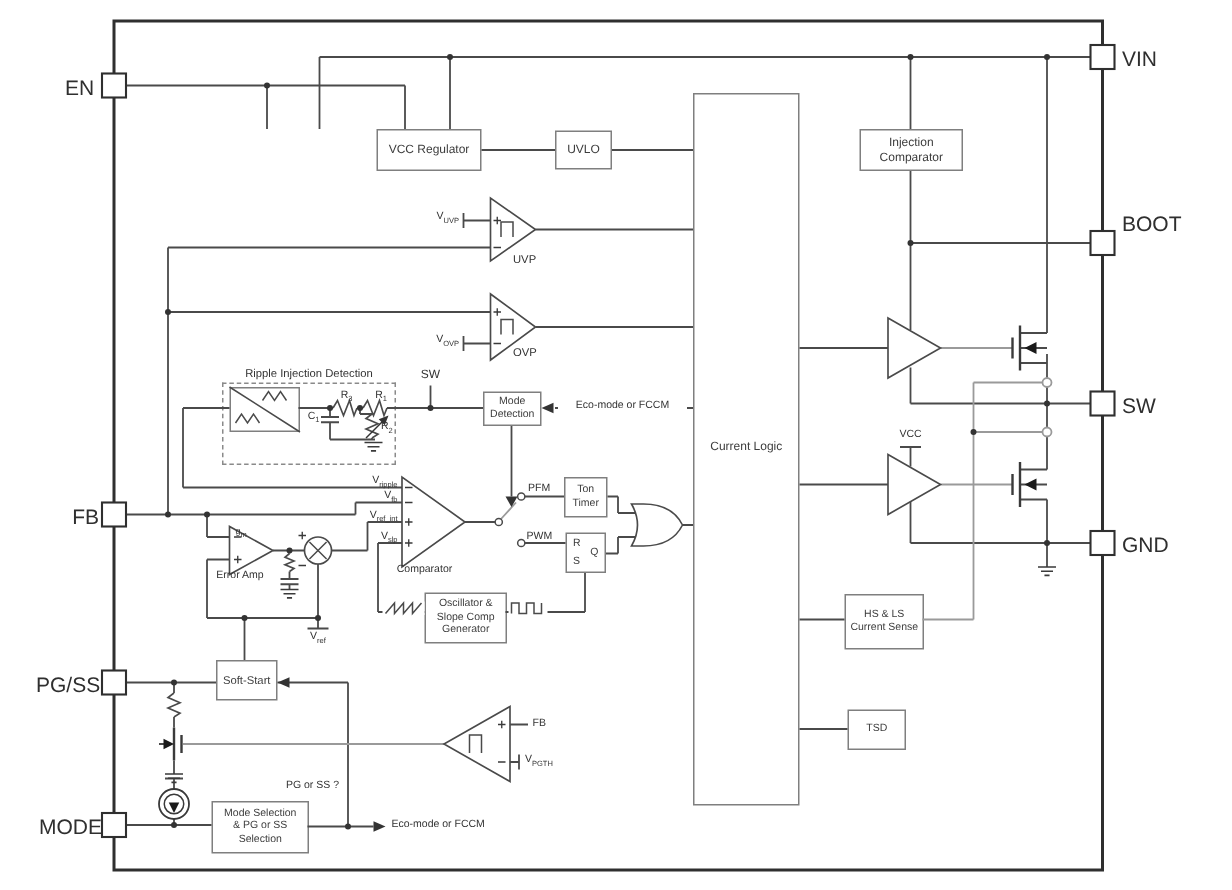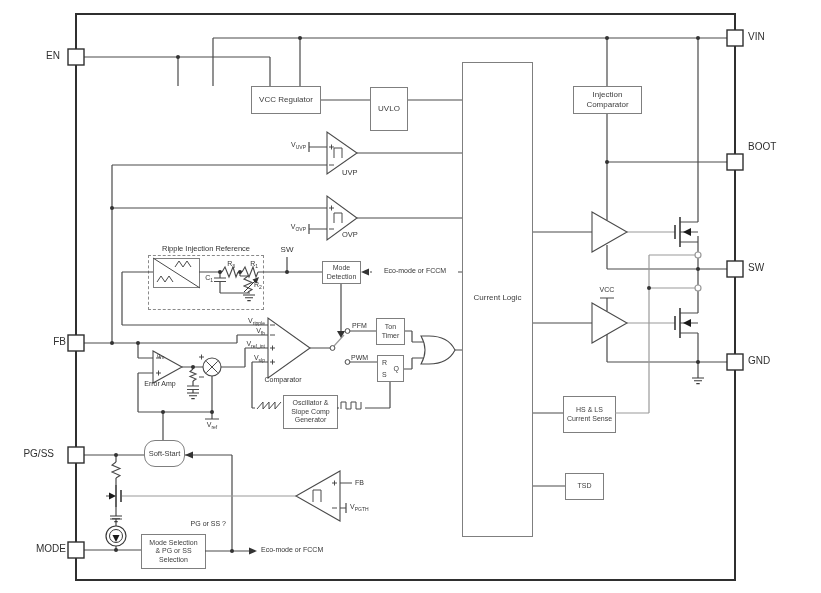--- a/index.html
+++ b/index.html
@@ -4,37 +4,37 @@
 <style>
   html,body{margin:0;padding:0;background:#fff;}
   #canvas{position:relative;width:821px;height:593px;background:#fff;overflow:hidden;
           font-family:"Liberation Sans",sans-serif;}
   #wiresvg{position:absolute;left:0;top:0;z-index:5;pointer-events:none;}
   .blk{position:absolute;border:1px solid #7f7f7f;background:#fff;display:flex;
        flex-direction:column;align-items:center;justify-content:center;text-align:center;
        font-size:8px;line-height:1.25;color:#3d3d3d;z-index:2;box-sizing:border-box;}
   .blk.small{font-size:7px;line-height:1.2;}
   .dashed{position:absolute;border:1px dashed #8a8a8a;background:transparent;z-index:1;box-sizing:border-box;}
-  .pinlbl{position:absolute;font-size:10px;color:#2f2f2f;z-index:3;}
+  .pinlbl{position:absolute;font-size:14px;color:#2f2f2f;z-index:3;}
   .lbl{position:absolute;font-size:7px;color:#333;z-index:6;white-space:nowrap;}
   .lbl sub{font-size:5px;}
   .lbl.r{text-align:right;}
   .lbl.c{text-align:center;}
   .lbl.bg{background:#fff;height:10px;line-height:10px;}
   .inner-abs{position:absolute;font-size:7px;color:#3d3d3d;}
 </style>
 </head>
 <body>
 
 <div id="canvas">
 
   <div class="blk" style="left:251px;top:86px;width:70px;height:28px;">
     <div>VCC Regulator</div>
   </div>
-  <div class="blk" style="left:370px;top:87px;width:38px;height:44px;">
+  <div class="blk" style="left:370px;top:87px;width:38px;height:26px;">
     <div>UVLO</div>
   </div>
   <div class="blk" style="left:573px;top:86px;width:69px;height:28px;">
     <div>Injection</div>
       <div>Comparator</div>
   </div>
   <div class="blk" style="left:462px;top:62px;width:71px;height:475px;justify-content:flex-start;">
     <div class="inner-abs" style="left:0;right:0;top:230px;text-align:center;font-size:8px;">Current Logic</div>
   </div>
   <div class="blk small" style="left:322px;top:261px;width:39px;height:23px;">
@@ -48,43 +48,43 @@
   <div class="blk small" style="left:377px;top:355px;width:27px;height:27px;">
     <span class="inner-abs" style="left:4px;top:3px;">R</span>
     <span class="inner-abs" style="left:4px;top:15px;">S</span>
     <span class="inner-abs" style="right:4px;top:9px;">Q</span>
   </div>
   <div class="blk small" style="left:283px;top:395px;width:55px;height:34px;">
     <div>Oscillator &amp;</div>
       <div>Slope Comp</div>
       <div>Generator</div>
   </div>
-  <div class="blk small" style="left:144px;top:440px;width:41px;height:27px;font-size:7.5px;border-radius:11px;">
+  <div class="blk small" style="left:144px;top:440px;width:41px;height:27px;font-size:7.5px;">
     <div>Soft-Start</div>
   </div>
   <div class="blk small" style="left:141px;top:534px;width:65px;height:35px;">
     <div>Mode Selection</div>
       <div>&amp; PG or SS</div>
       <div>Selection</div>
   </div>
   <div class="blk small" style="left:563px;top:396px;width:53px;height:37px;">
     <div>HS &amp; LS</div>
       <div>Current Sense</div>
   </div>
   <div class="blk small" style="left:565px;top:473px;width:39px;height:27px;">
     <div>TSD</div>
   </div>
 
   <div class="dashed" style="left:148px;top:255px;width:116px;height:55px;"></div>
-  <div class="lbl c" style="left:148px;top:244px;width:116px;font-size:7.5px;">Ripple Injection Reference</div>
+  <div class="lbl c" style="left:148px;top:244px;width:116px;font-size:7.5px;">Ripple Injection Detection</div>
   <div class="blk" style="left:153px;top:258px;width:47px;height:30px;"></div>
 
   <div class="pinlbl" style="left:40px;top:50px;width:26px;text-align:center;">EN</div>
   <div class="pinlbl" style="left:40px;top:336px;width:26px;text-align:right;">FB</div>
-  <div class="pinlbl" style="left:12px;top:448px;width:42px;text-align:right;">PG/SS</div>
+  <div class="pinlbl" style="left:24px;top:448px;width:42px;text-align:right;">PG/SS</div>
   <div class="pinlbl" style="left:26px;top:543px;width:40px;text-align:right;">MODE</div>
   <div class="pinlbl" style="left:748px;top:31px;">VIN</div>
   <div class="pinlbl" style="left:748px;top:141px;">BOOT</div>
   <div class="pinlbl" style="left:748px;top:262px;">SW</div>
   <div class="pinlbl" style="left:748px;top:355px;">GND</div>
 
   <div class="lbl r" style="left:280px;top:141px;width:26px;"><span>V</span><sub>UVP</sub></div>
   <div class="lbl r" style="left:280px;top:223px;width:26px;"><span>V</span><sub>OVP</sub></div>
   <div class="lbl" style="left:342px;top:168px;font-size:7.5px;">UVP</div>
   <div class="lbl" style="left:342px;top:230px;font-size:7.5px;">OVP</div>

